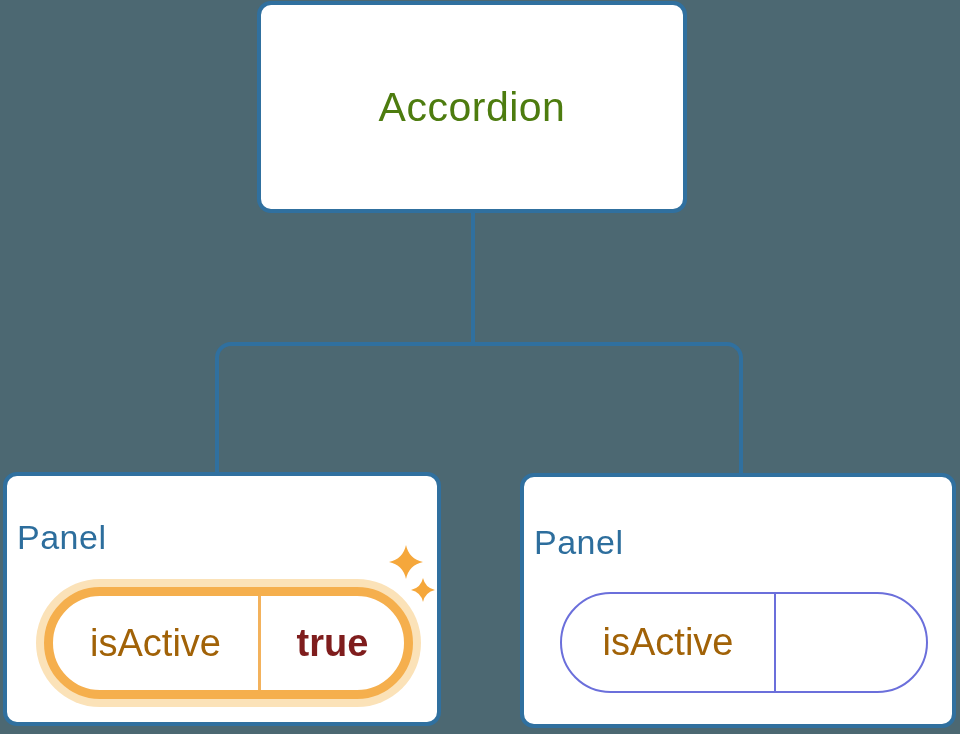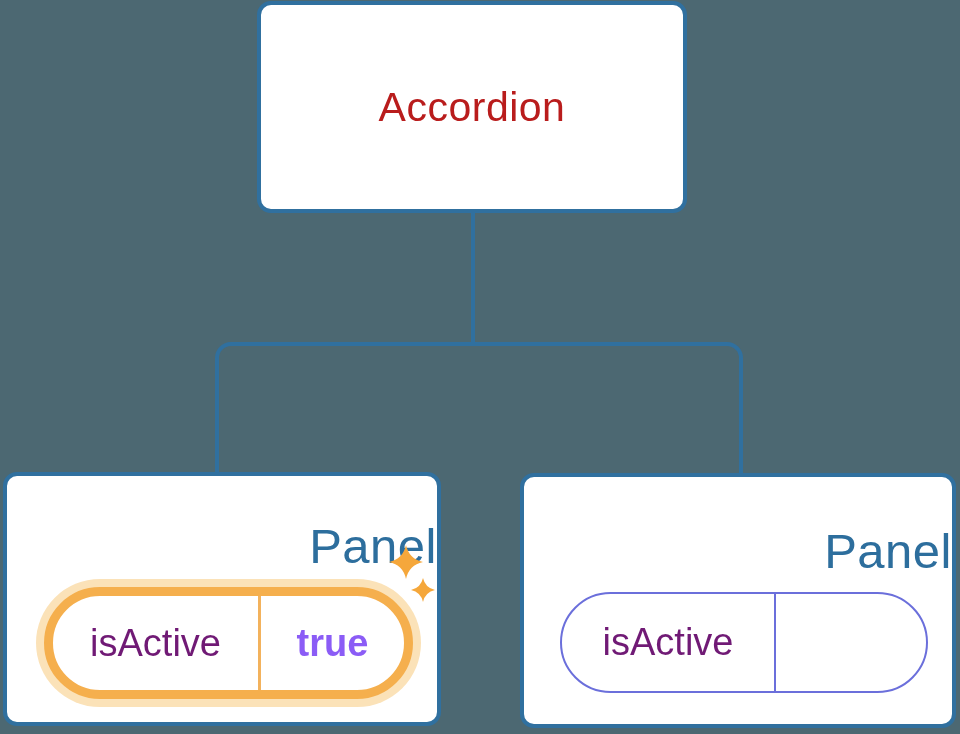--- a/index.html
+++ b/index.html
@@ -46,33 +46,33 @@
     box-sizing: border-box;
   }
   .node-root {
     left: 257px; top: 1px;
     width: 430px; height: 212px;
     display: flex;
     align-items: center;
     justify-content: center;
   }
   .node-label {
-    color: #b91c1c;
+    color: #4d7c0f;
     font-size: 41px;
     font-weight: 500;
     letter-spacing: 0.5px;
   }
   .node-panel-left  { left: 3px;   top: 472px; width: 438px; height: 254px; }
   .node-panel-right { left: 520px; top: 473px; width: 436px; height: 255px; }
   .panel-title {
     position: absolute;
-    left: 16px; right: 0;
-    text-align: right;
+    left: 10px; right: 0;
+    text-align: left;
     color: #2D6E9D;
-    font-size: 49px;
+    font-size: 34px;
     font-weight: 500;
     letter-spacing: 0.5px;
   }
   .node-panel-left  .panel-title { top: 42px; }
   .node-panel-right .panel-title { top: 46px; }
 
   
   .pill {
     position: absolute;
     background: #FFFFFF;
@@ -91,24 +91,24 @@
   .pill-inactive {
     left: 36px; top: 115px;
     width: 368px; height: 101px;
     border: 2px solid #6B6FDB;
   }
   .pill-cell {
     display: flex;
     align-items: center;
     justify-content: center;
     font-size: 38px;
-    color: #701a75;
+    color: #a16207;
   }
   .pill-active .pill-key   { width: 205px; border-right: 3px solid #F3B25C; }
-  .pill-active .pill-value { flex: 1; font-weight: 700; color: #8b5cf6; }
+  .pill-active .pill-value { flex: 1; font-weight: 700; color: #7f1d1d; }
   .pill-inactive .pill-key   { width: 212px; border-right: 2px solid #6B6FDB; }
   .pill-inactive .pill-value { flex: 1; }
 
   
   .sparkles {
     position: absolute;
     left: 380px; top: 532px;
     width: 60px; height: 70px;
     z-index: 5;
   }

